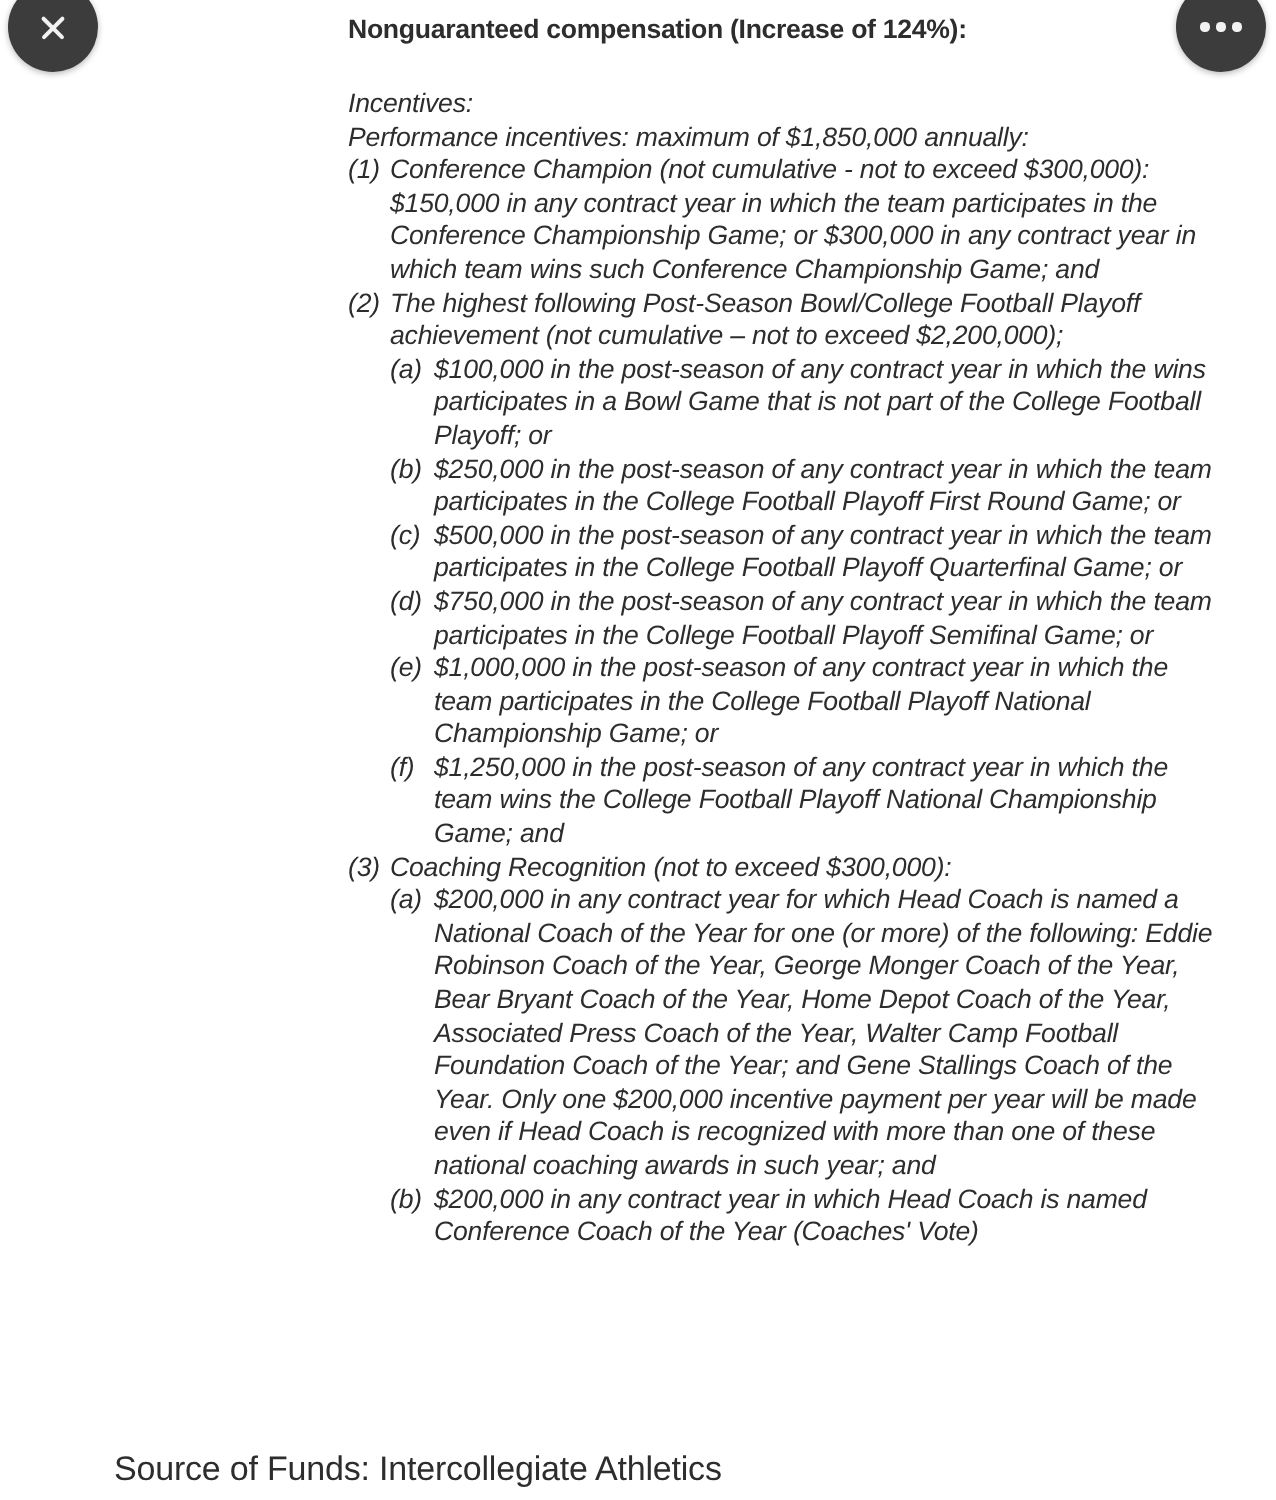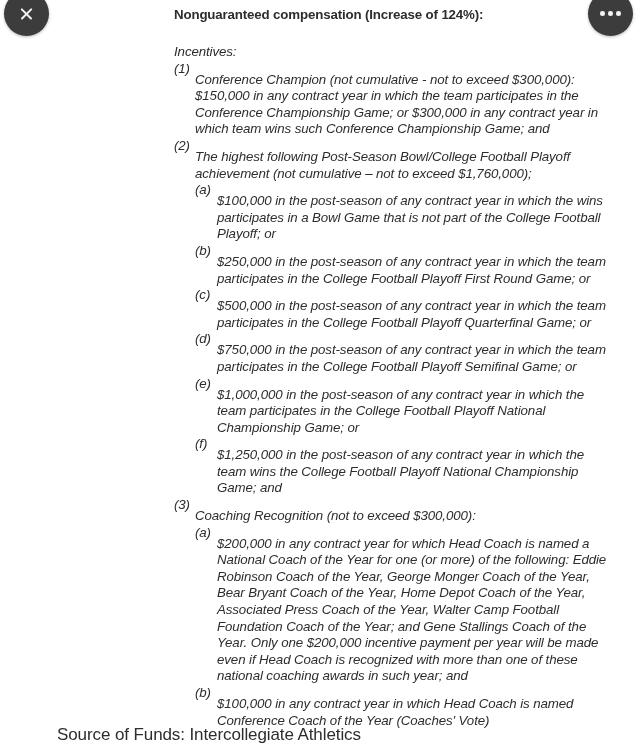--- a/index.html
+++ b/index.html
@@ -105,21 +105,20 @@
   .row {
     display: flex;
     align-items: flex-start;
   }
   .marker {
     flex: 0 0 auto;
     white-space: pre;
   }
   .content {
     flex: 1 1 auto;
-    margin-top: 11px;
   }
 
   
   .lvl1 > .marker { width: 21px; }
   
   .lvl2 { margin-left: 21px; }
   .lvl2 > .marker { width: 22px; }
 
   .source-line {
     position: absolute;
@@ -134,29 +133,30 @@
 <body>
 
 <div class="doc">
 
   <div class="doc-heading">Nonguaranteed compensation (Increase of 124%):</div>
 
   <div class="clause-block">
 
     <div class="line">Incentives:</div>
 
+    <div class="line">Performance incentives: maximum of $1,850,000 annually:</div>
 
     <div class="row lvl1">
       <span class="marker">(1)</span>
       <span class="content">Conference Champion (not cumulative - not to exceed $300,000): $150,000 in any contract year in which the team participates in the Conference Championship Game; or $300,000 in any contract year in which team wins such Conference Championship Game; and</span>
     </div>
 
     <div class="row lvl1">
       <span class="marker">(2)</span>
-      <span class="content">The highest following Post-Season Bowl/College Football Playoff achievement (not cumulative – not to exceed $1,760,000);</span>
+      <span class="content">The highest following Post-Season Bowl/College Football Playoff achievement (not cumulative – not to exceed $2,200,000);</span>
     </div>
     <div class="row lvl2">
       <span class="marker">(a)</span>
       <span class="content">$100,000 in the post-season of any contract year in which the wins participates in a Bowl Game that is not part of the College Football Playoff; or</span>
     </div>
     <div class="row lvl2">
       <span class="marker">(b)</span>
       <span class="content">$250,000 in the post-season of any contract year in which the team participates in the College Football Playoff First Round Game; or</span>
     </div>
     <div class="row lvl2">
@@ -179,21 +179,21 @@
     <div class="row lvl1">
       <span class="marker">(3)</span>
       <span class="content">Coaching Recognition (not to exceed $300,000):</span>
     </div>
     <div class="row lvl2">
       <span class="marker">(a)</span>
       <span class="content">$200,000 in any contract year for which Head Coach is named a National Coach of the Year for one (or more) of the following: Eddie Robinson Coach of the Year, George Monger Coach of the Year, Bear Bryant Coach of the Year, Home Depot Coach of the Year, Associated Press Coach of the Year, Walter Camp Football Foundation Coach of the Year; and Gene Stallings Coach of the Year. Only one $200,000 incentive payment per year will be made even if Head Coach is recognized with more than one of these national coaching awards in such year; and</span>
     </div>
     <div class="row lvl2">
       <span class="marker">(b)</span>
-      <span class="content">$100,000 in any contract year in which Head Coach is named Conference Coach of the Year (Coaches' Vote)</span>
+      <span class="content">$200,000 in any contract year in which Head Coach is named Conference Coach of the Year (Coaches' Vote)</span>
     </div>
 
   </div>
 
   <div class="source-line">Source of Funds:  Intercollegiate Athletics</div>
 
 </div>
 
 <button class="circle-btn" id="close-btn">
   <span class="x-icon"></span>

